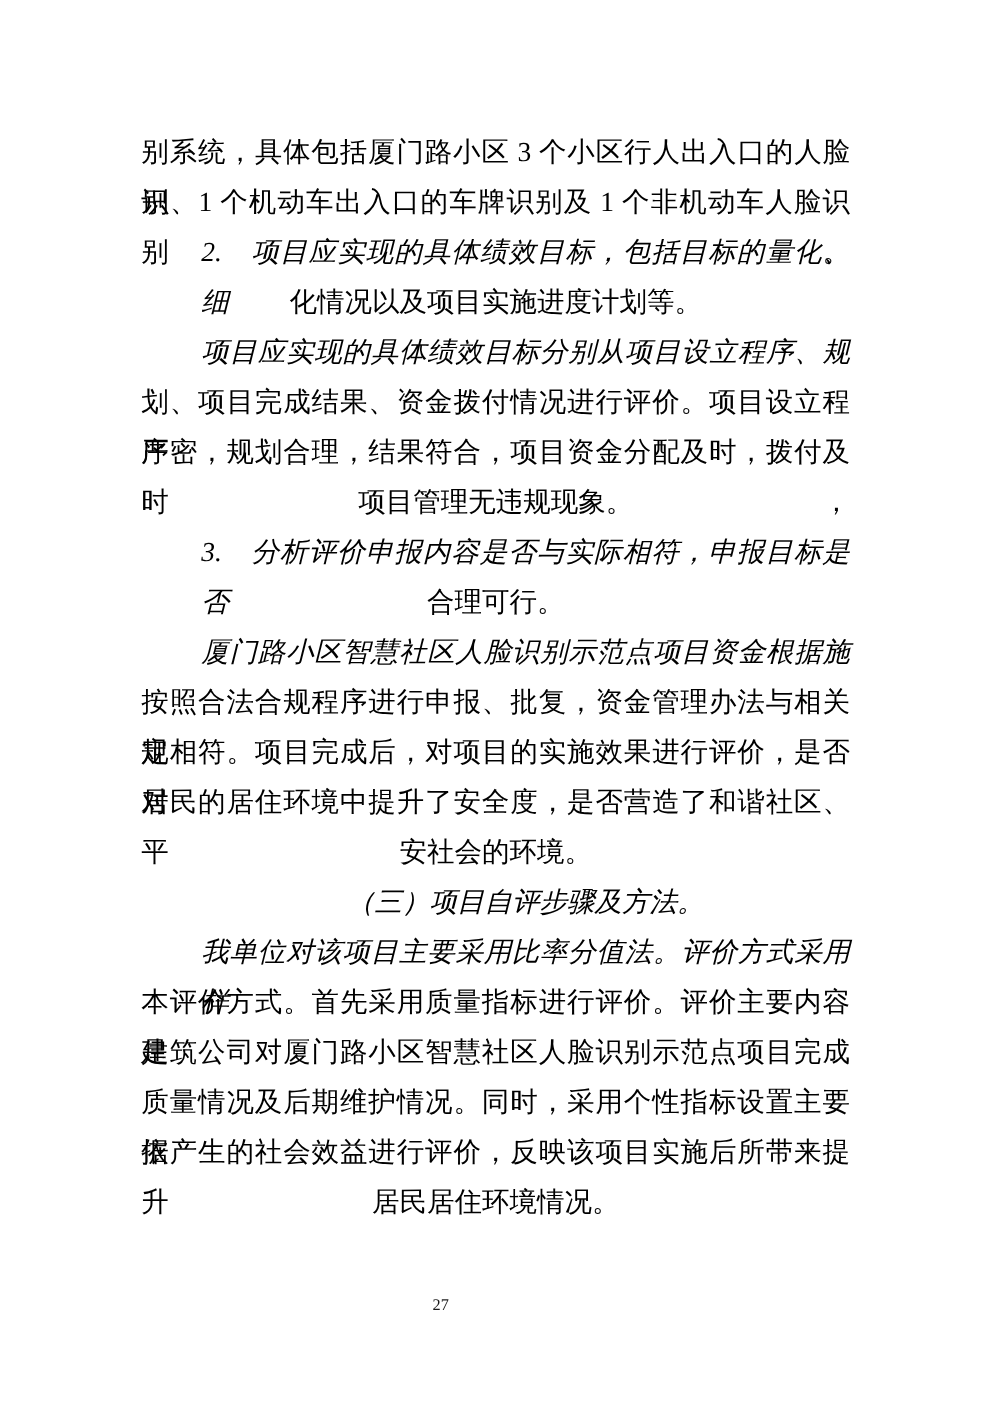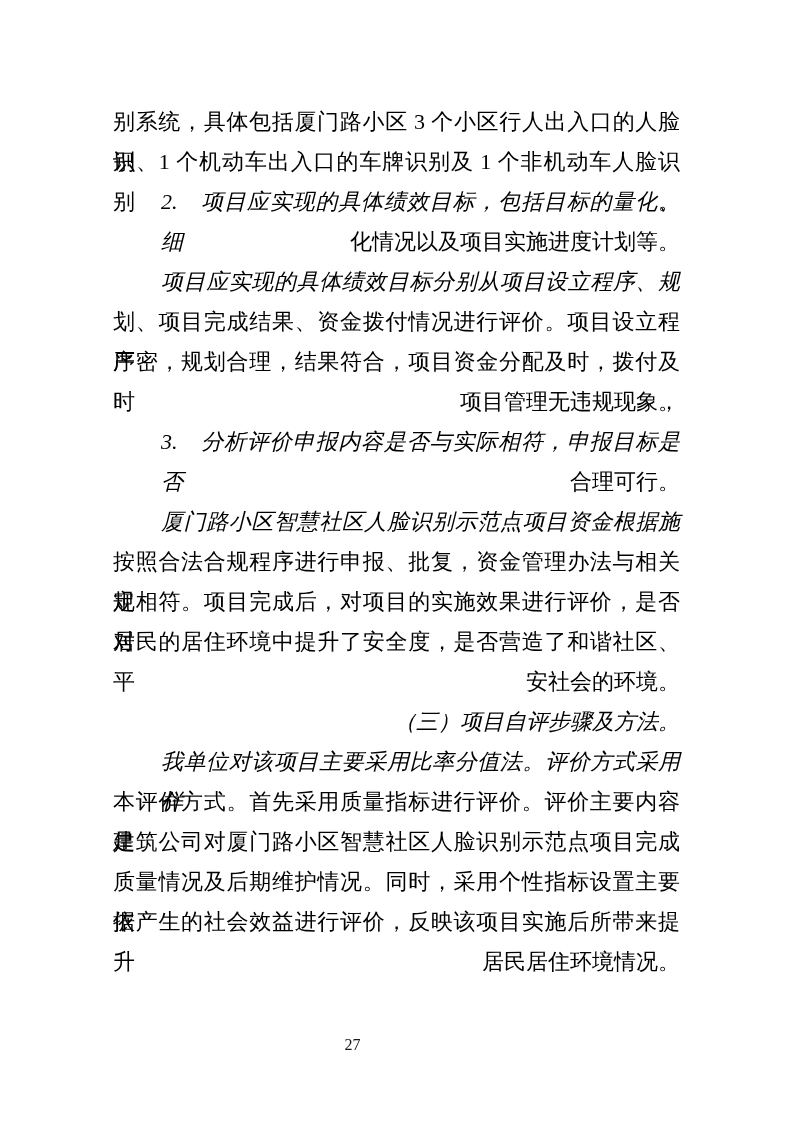--- a/index.html
+++ b/index.html
@@ -20,40 +20,40 @@
     position: absolute;
     left: 113px;
     top: 102px;
     width: 567px;
   }
   .line {
     font-size: 22px;
     line-height: 40px;
     height: 40px;
     white-space: nowrap;
-    text-align: right;
+    text-align: center;
     letter-spacing: 0;
   }
   .line.justify {
     white-space: normal;
     text-align: justify;
     text-align-last: justify;
     text-justify: distribute;
   }
   .line.indent {
     padding-left: 48px;
     font-style: italic;
   }
   .page-number {
     position: absolute;
     top: 1036px;
     left: 0;
     width: 100%;
     text-align: center;
-    font-size: 16px;
+    font-size: 13px;
     color: #1a1a1a;
     font-family: "Liberation Serif", "DejaVu Serif", serif;
   }
 </style>
 </head>
 <body>
 
 <div class="page">
   <div class="text-block">
       <div class="line justify">别系统，具体包括厦门路小区 3 个小区行人出入口的人脸识</div>

